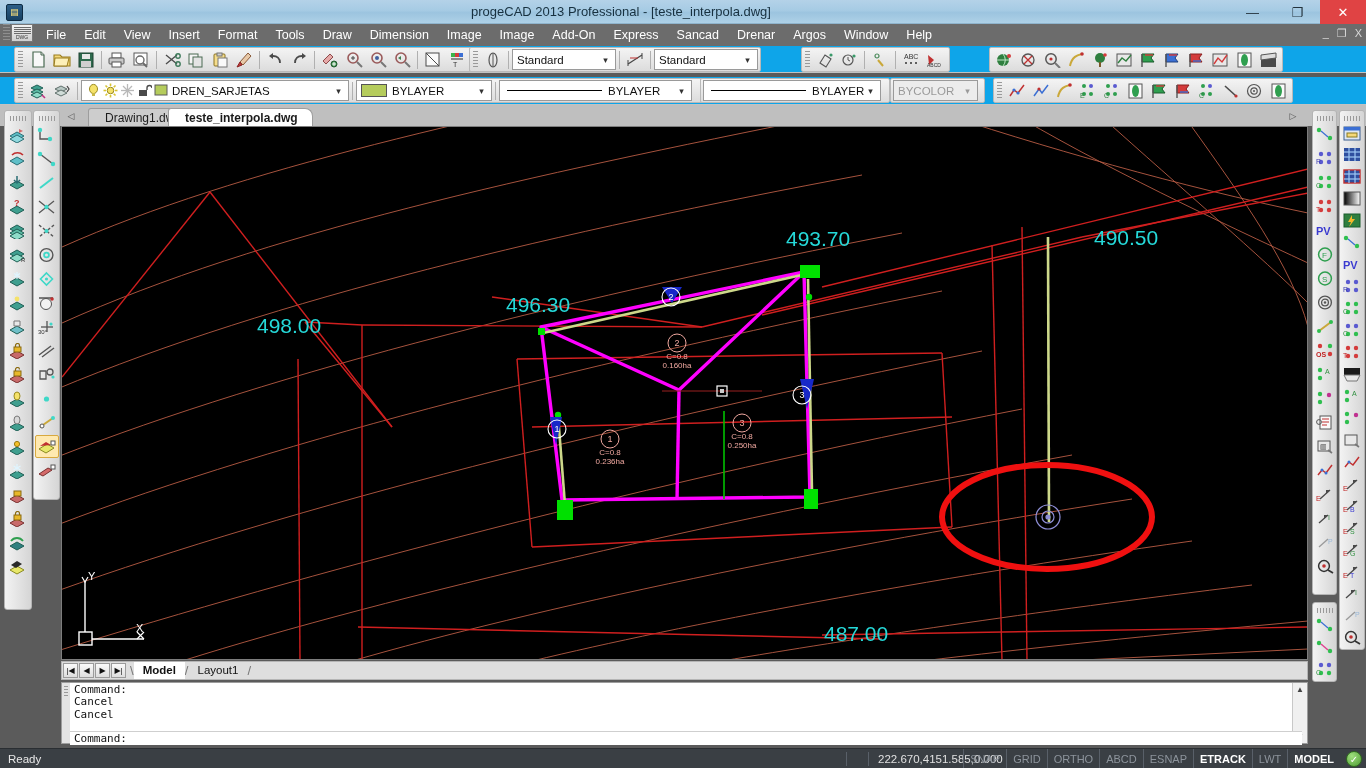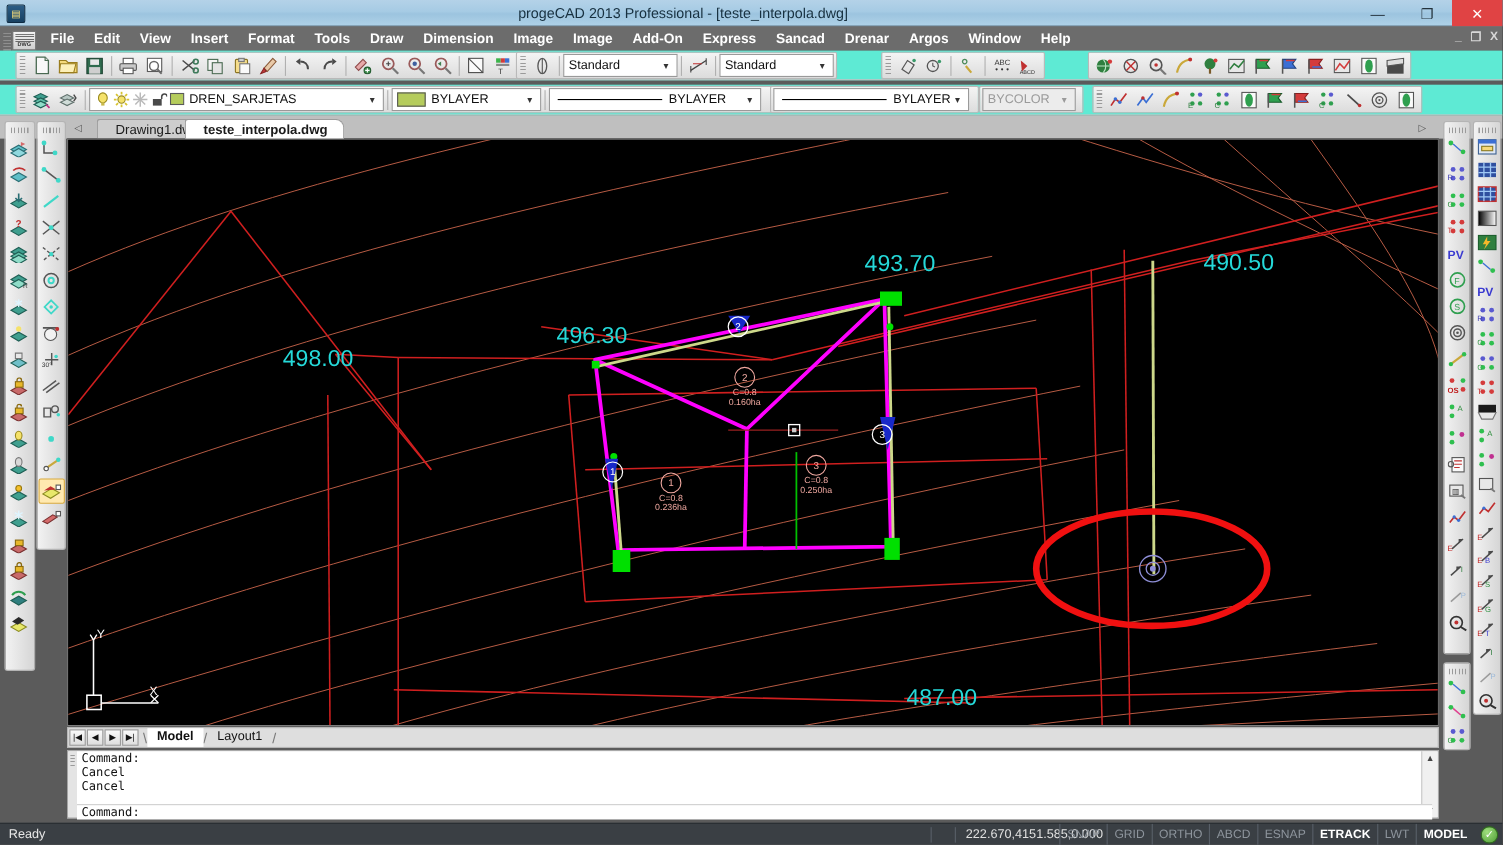--- a/index.html
+++ b/index.html
@@ -32,21 +32,21 @@
   .win-btns { position: absolute; right: 0; top: 0; height: 24px; display: flex; }
   .win-btn {
     width: 45px; height: 24px; display: flex; align-items: center; justify-content: center;
     font-size: 13px; color: #23323c;
   }
   .win-btn.close { background: #e04344; color: #fff; width: 46px; }
 
   
   .menubar {
     position: absolute; left: 0; top: 24px; width: 1366px; height: 22px;
-    background: #6c6c6c; display: flex; align-items: flex-end; font-weight: bold;
+    background: #6c6c6c; display: flex; align-items: flex-start;
   }
   .menu-grip {
     width: 7px; height: 16px; margin-left: 3px;
     background-image: repeating-linear-gradient(to bottom,#8f8f8f 0 1px, transparent 1px 3px);
   }
   .dwg-icon {
     width: 22px; height: 18px; margin: 0 4px 0 1px;
     background: linear-gradient(to bottom,#f2f2f2,#cfcfcf);
     border: 1px solid #777; position: relative;
     font-size: 5px; color: #333; text-align: center; line-height: 24px;
@@ -60,21 +60,21 @@
     font-size: 12.5px; color: #ffffff; cursor: default;
   }
   .mdi-btns {
     position: absolute; right: 4px; top: 3px; display: flex; gap: 8px;
     font-size: 11px; color: #d8d8d8;
   }
 
   
   .tbrow {
     position: absolute; left: 0; width: 1366px; height: 27px;
-    background: #5eead4;
+    background: #0ea5e9;
     border-bottom: 1px solid #c2c2c2;
   }
   .tbrow.r1 { top: 46px; }
   .tbrow.r2 { top: 77px; height: 28px; }
   .tbgroup {
     position: absolute; top: 1px; height: 25px;
     background: linear-gradient(to bottom,#f4f4f4,#dcdcdc);
     border: 1px solid #b9b9b9; border-radius: 2px;
     display: flex; align-items: center; padding: 0 2px;
   }

